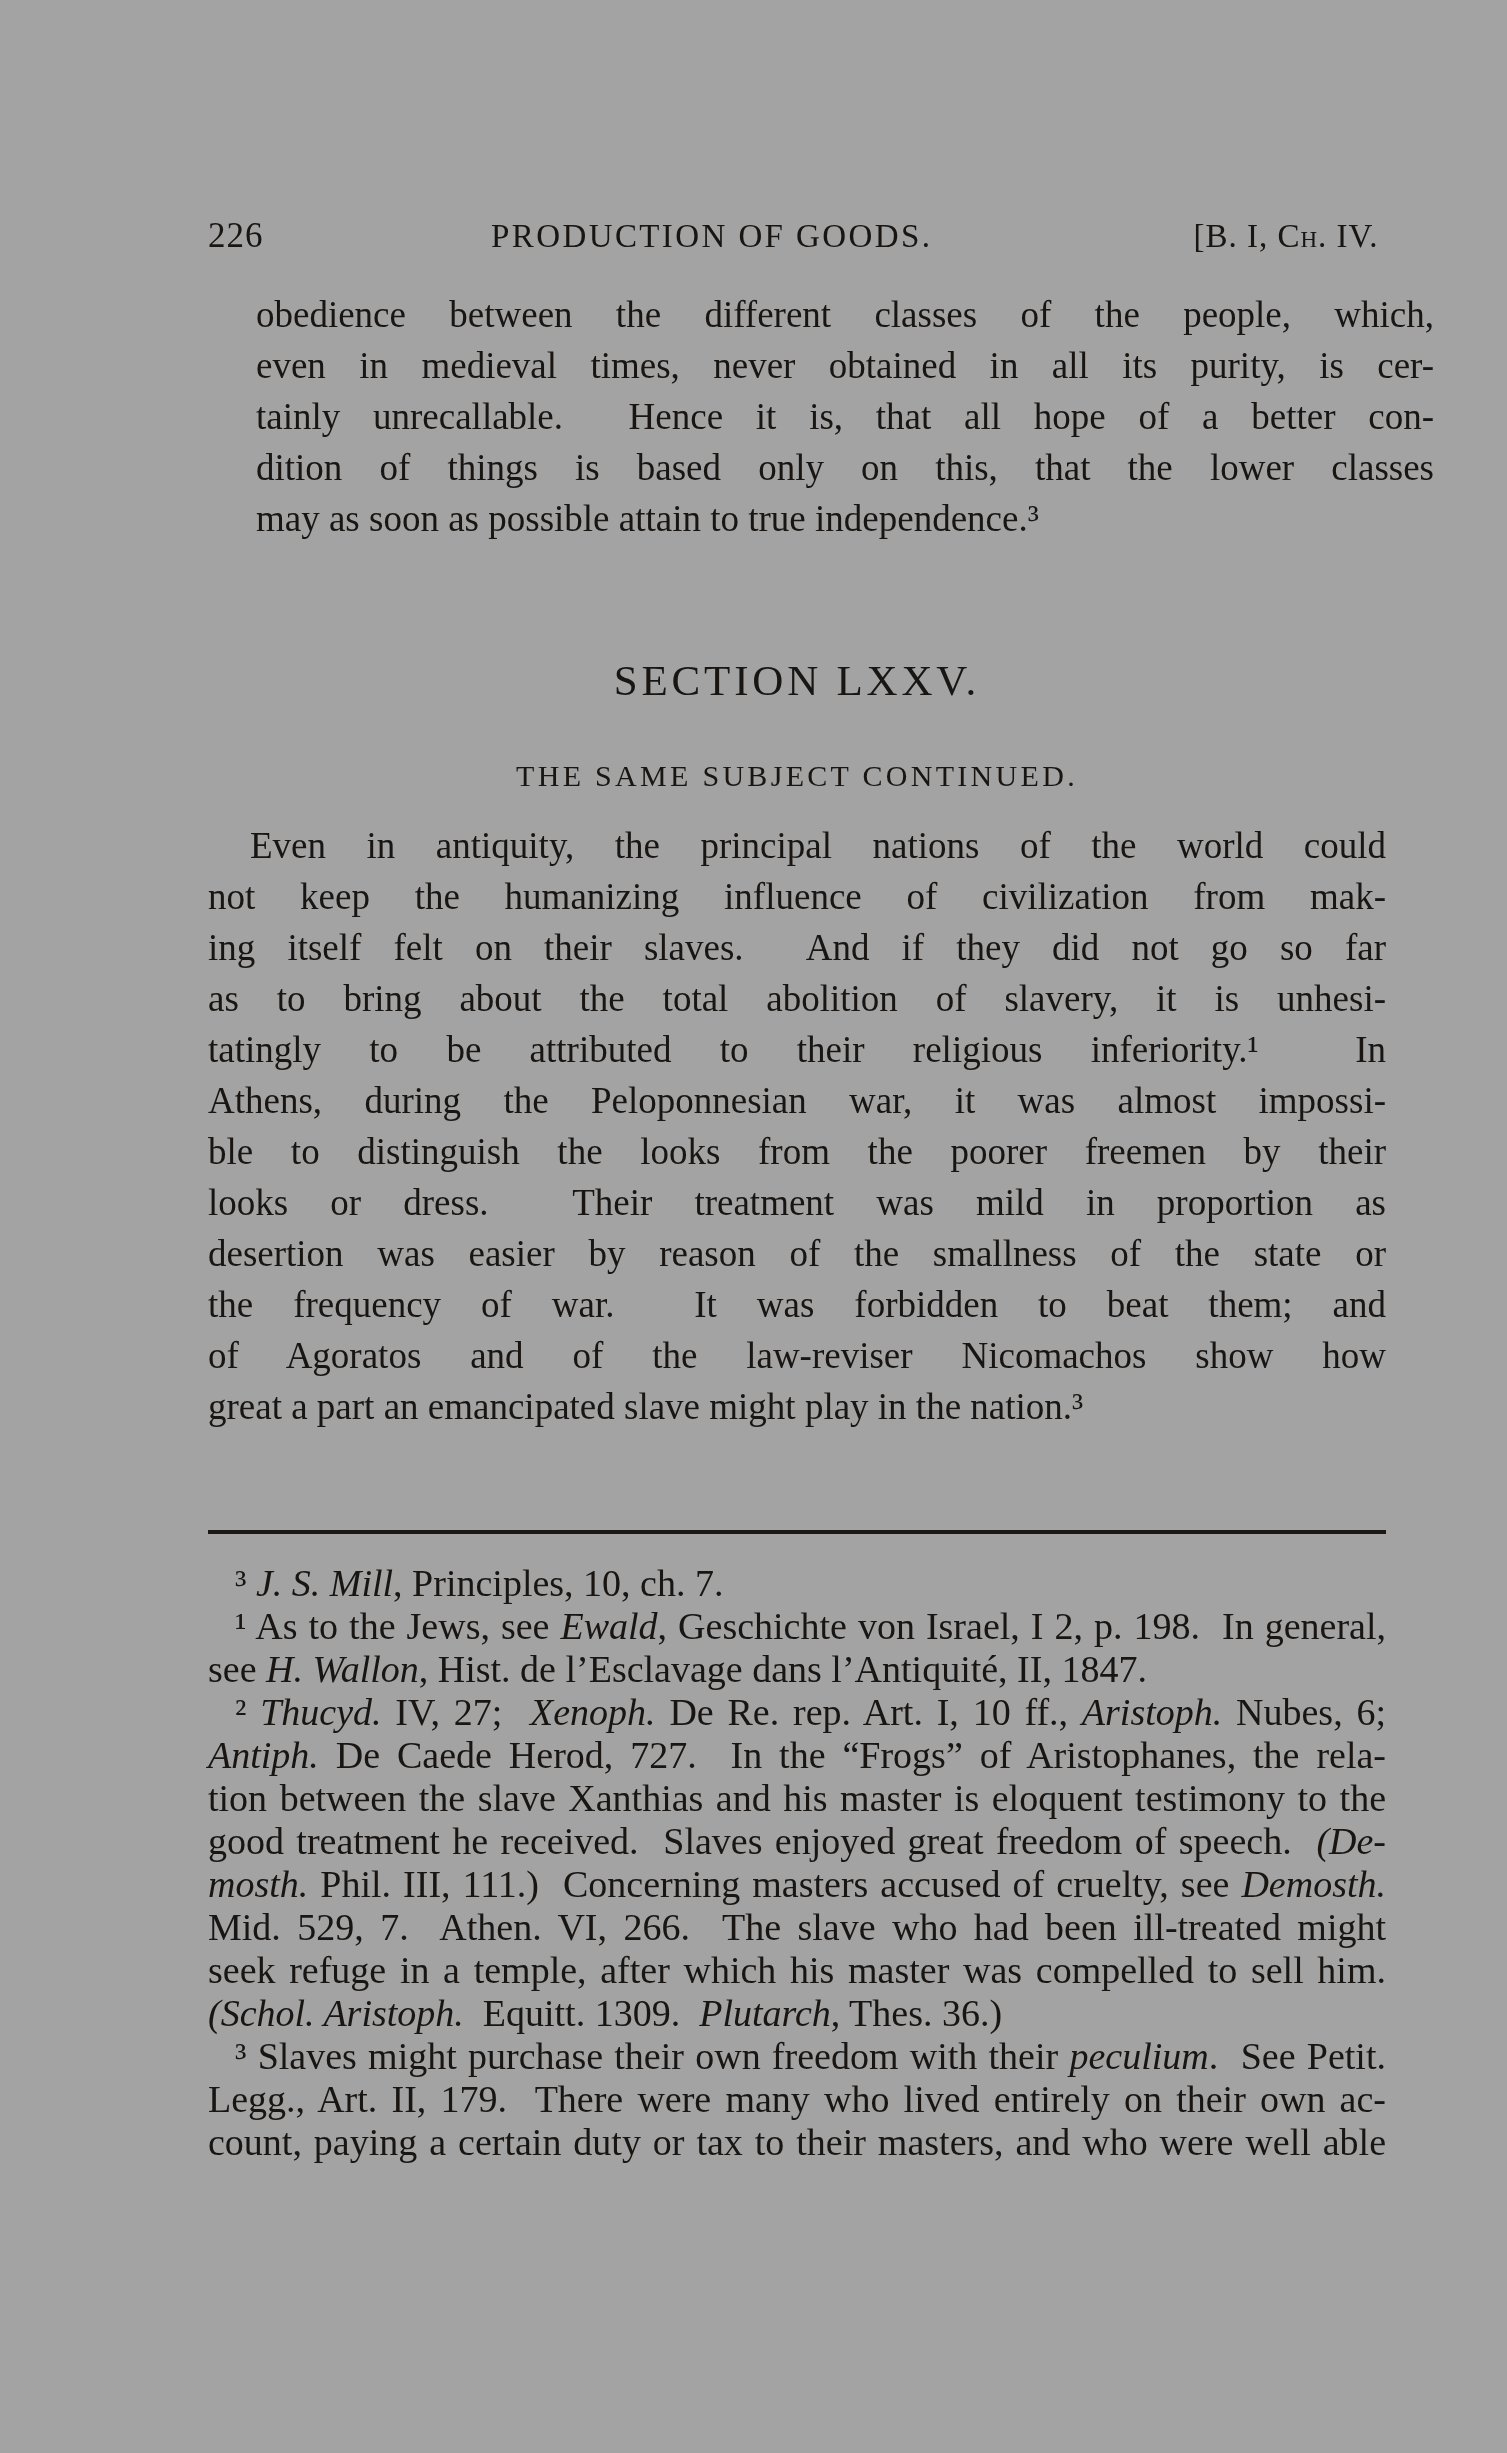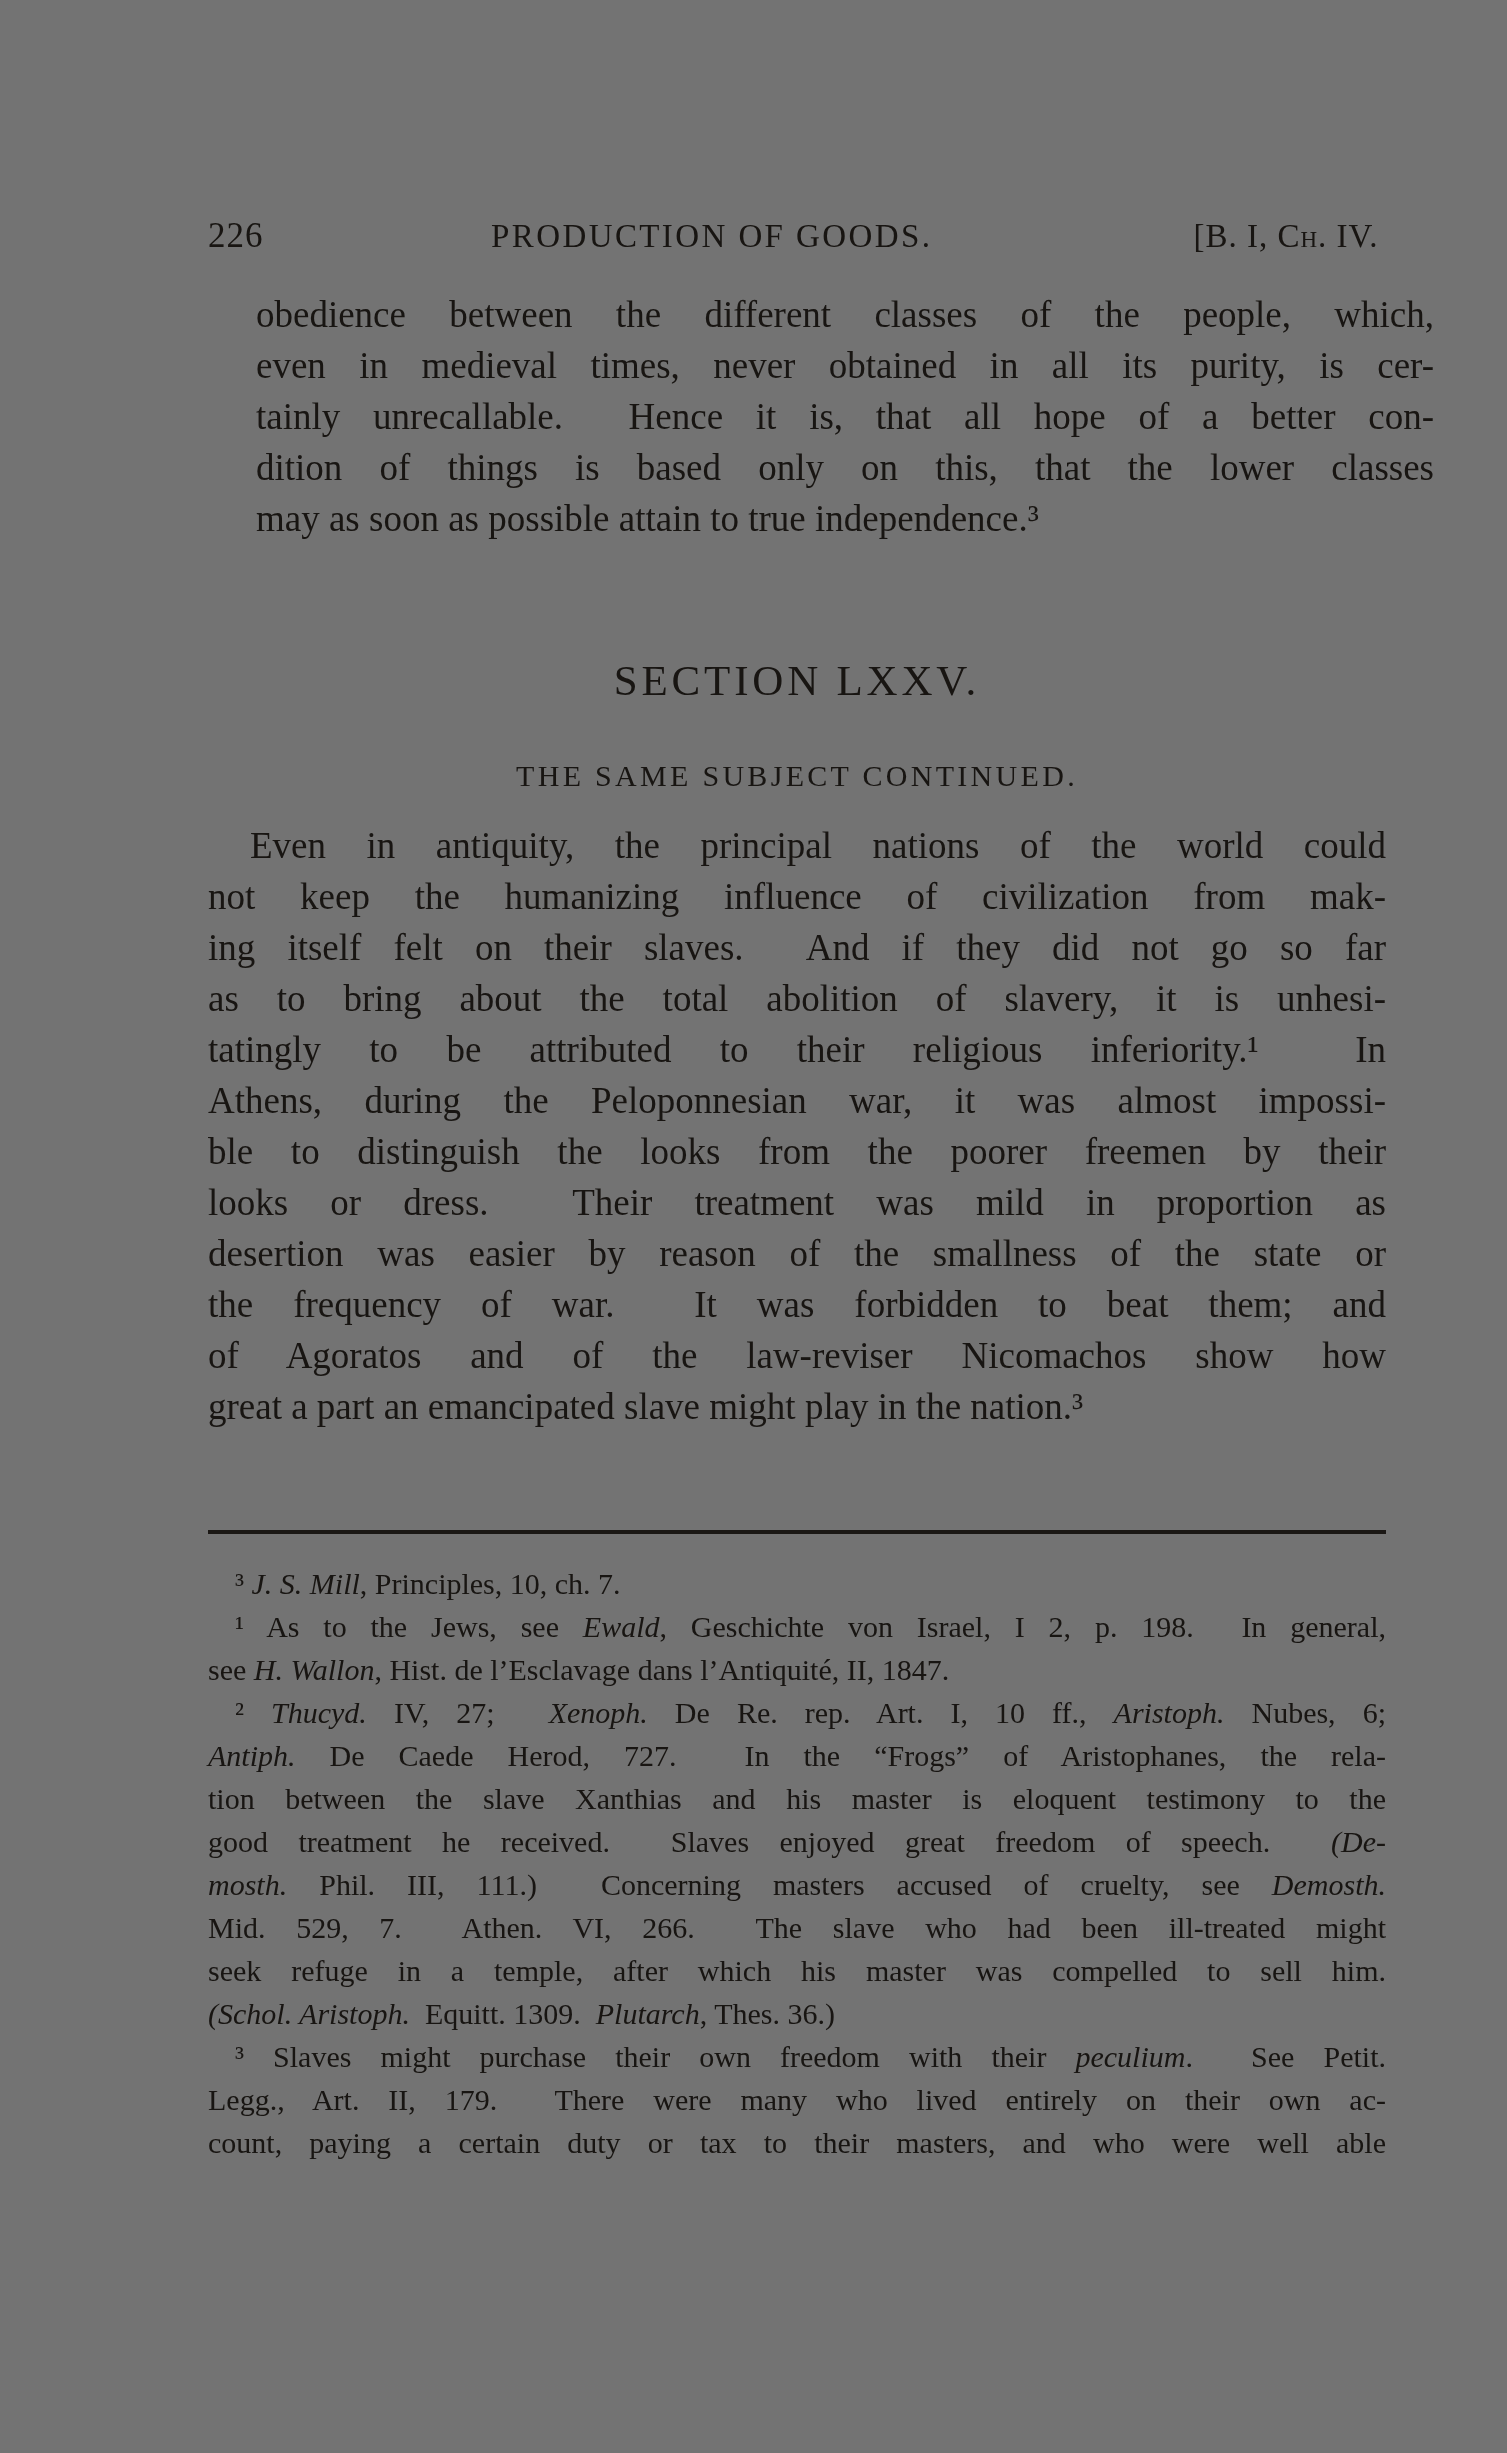--- a/index.html
+++ b/index.html
@@ -1,21 +1,21 @@
 <!DOCTYPE html>
 <html><head>
 <meta charset="utf-8">
 <style>
   html, body { margin: 0; padding: 0; background: #e8e8e6; }
   .page {
     position: relative;
     width: 1507px;
     height: 2454px;
     margin: 0 auto;
-    background: #737373;
+    background: #a3a3a3;
     color: #181512;
     font-family: "Liberation Serif", "DejaVu Serif", serif;
     overflow: hidden;
   }
   .col { position: absolute; left: 208px; width: 1178px; }
 
   
   .header {
     top: 216px;
     display: flex;
@@ -49,21 +49,21 @@
   }
 
   .rule {
     top: 1530px;
     height: 3.8px;
     background: #1b1815;
     border: none;
     margin: 0;
   }
 
-  .footnotes { top: 1562px; font-size: 30px; line-height: 43px; }
+  .footnotes { top: 1562px; font-size: 38px; line-height: 43px; }
   .footnotes .ind { text-indent: 27px; }
 </style>
 </head>
 <body>
 
 <div class="page">
 
   <div class="col header">
     <span class="page-number">226</span>
     <span class="header-title">PRODUCTION OF GOODS.</span>

